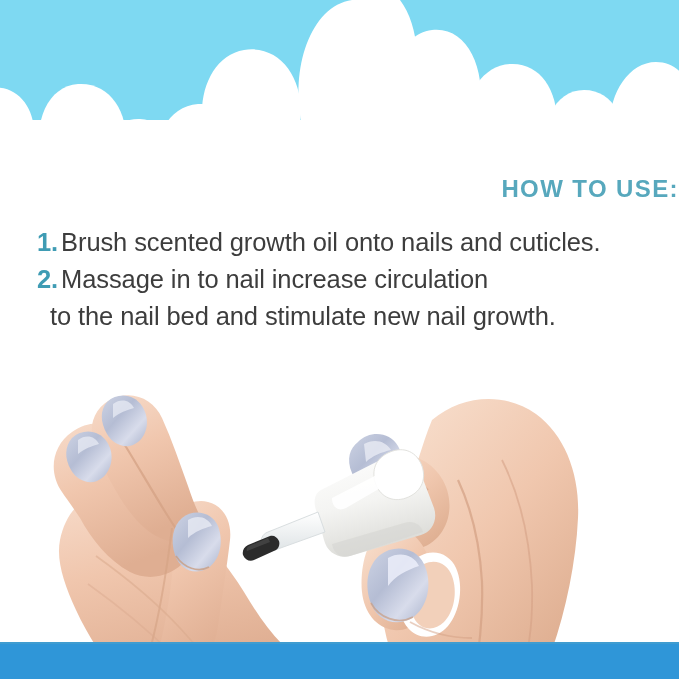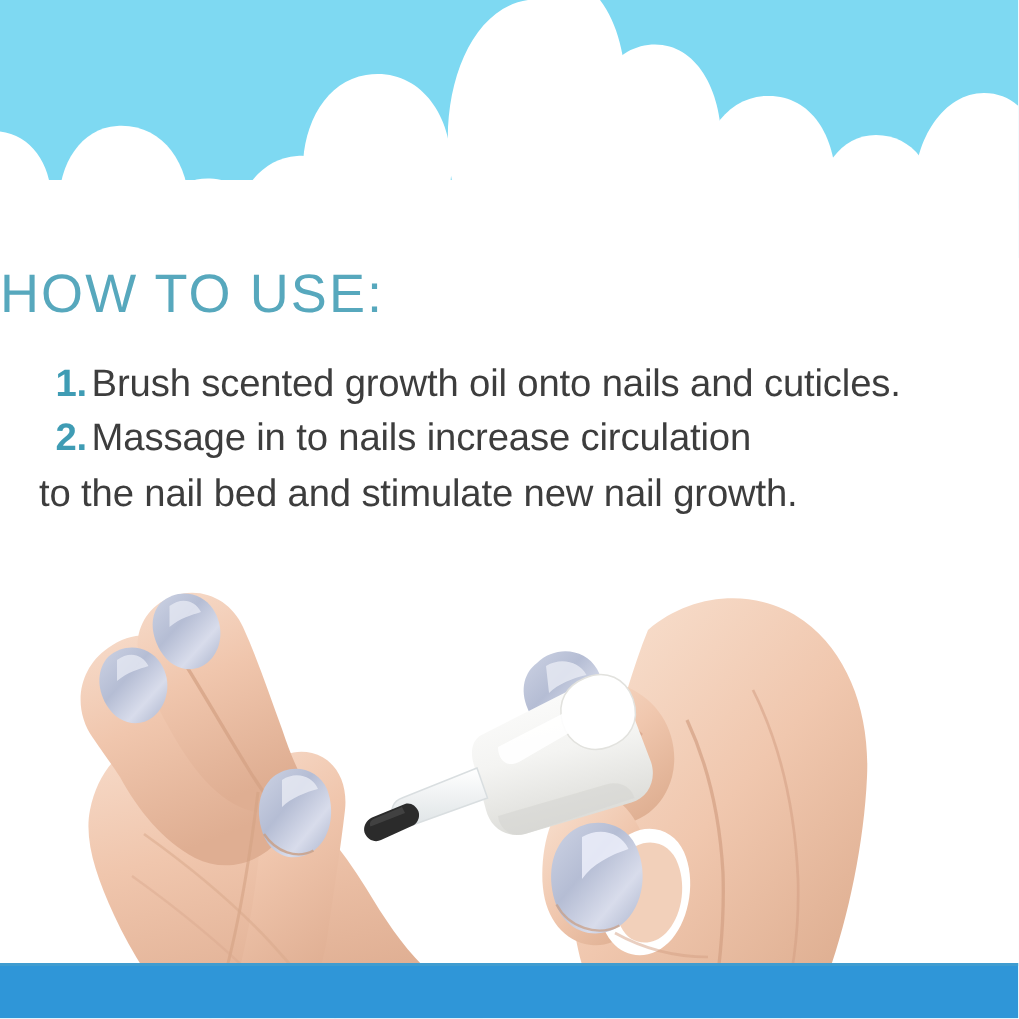--- a/index.html
+++ b/index.html
@@ -30,45 +30,45 @@
   #sky-band svg { display: block; }
 
   
   #text-block {
     position: absolute;
     left: 0;
     top: 176px;
     width: 679px;
   }
   #how-to-use-title {
-    text-align: left;
-    font-size: 36px;
+    text-align: right;
+    font-size: 24px;
     letter-spacing: 1.4px;
-    font-weight: 400;
+    font-weight: 700;
     color: #57a8bd;
     line-height: 1.1;
     margin: 0;
     padding: 0 0 22px 0;
     white-space: nowrap;
   }
   .step-line {
     font-size: 25.5px;
     color: #3d3d3d;
     line-height: 1.44;
     padding-left: 37px;
     letter-spacing: -0.1px;
     white-space: nowrap;
   }
   .step-num {
     color: #3f9cb4;
     font-weight: 700;
     margin-right: 3px;
   }
   .step-line.continuation {
-    padding-left: 26px;
+    padding-left: 50px;
   }
 
   
   #photo {
     position: absolute;
     left: 0;
     top: 360px;
     width: 679px;
     height: 319px;
     overflow: hidden;
@@ -122,21 +122,21 @@
   </div>
 
   <div id="text-block">
     <div id="how-to-use-title">HOW TO USE:</div>
 
     <div class="step-line">
       <span class="step-num">1.</span><span>Brush scented growth oil onto nails and cuticles.</span>
     </div>
 
     <div class="step-line">
-      <span class="step-num">2.</span><span>Massage in to nails increase circulation</span>
+      <span class="step-num">2.</span><span>Massage in to nail increase circulation</span>
     </div>
 
     <div class="step-line continuation">
       <span>to the nail bed and stimulate new nail growth.</span>
     </div>
   </div>
 
   <div id="photo">
     <svg width="679" height="319" viewBox="0 0 679 319" xmlns="http://www.w3.org/2000/svg">
       <defs>

